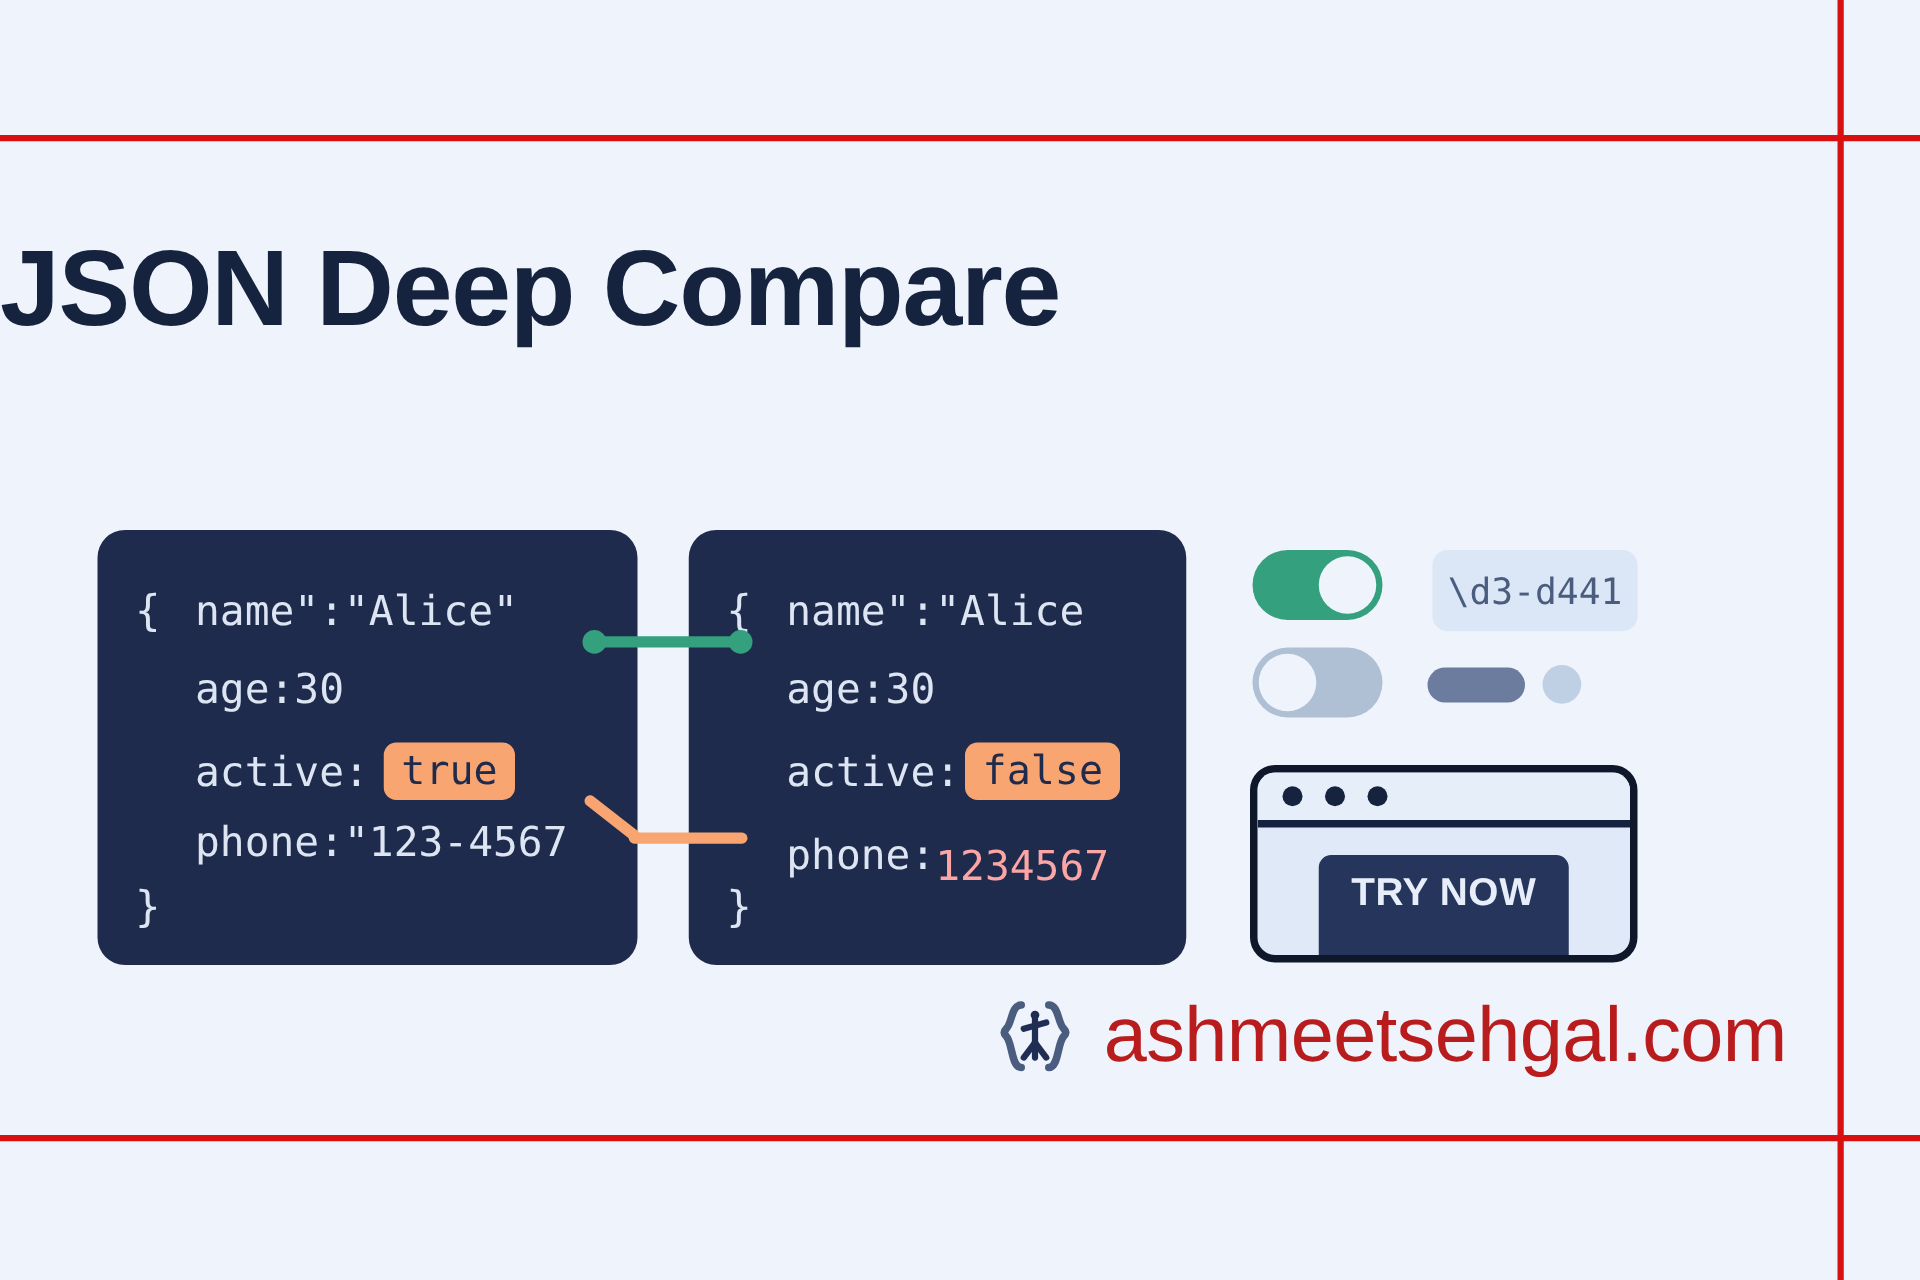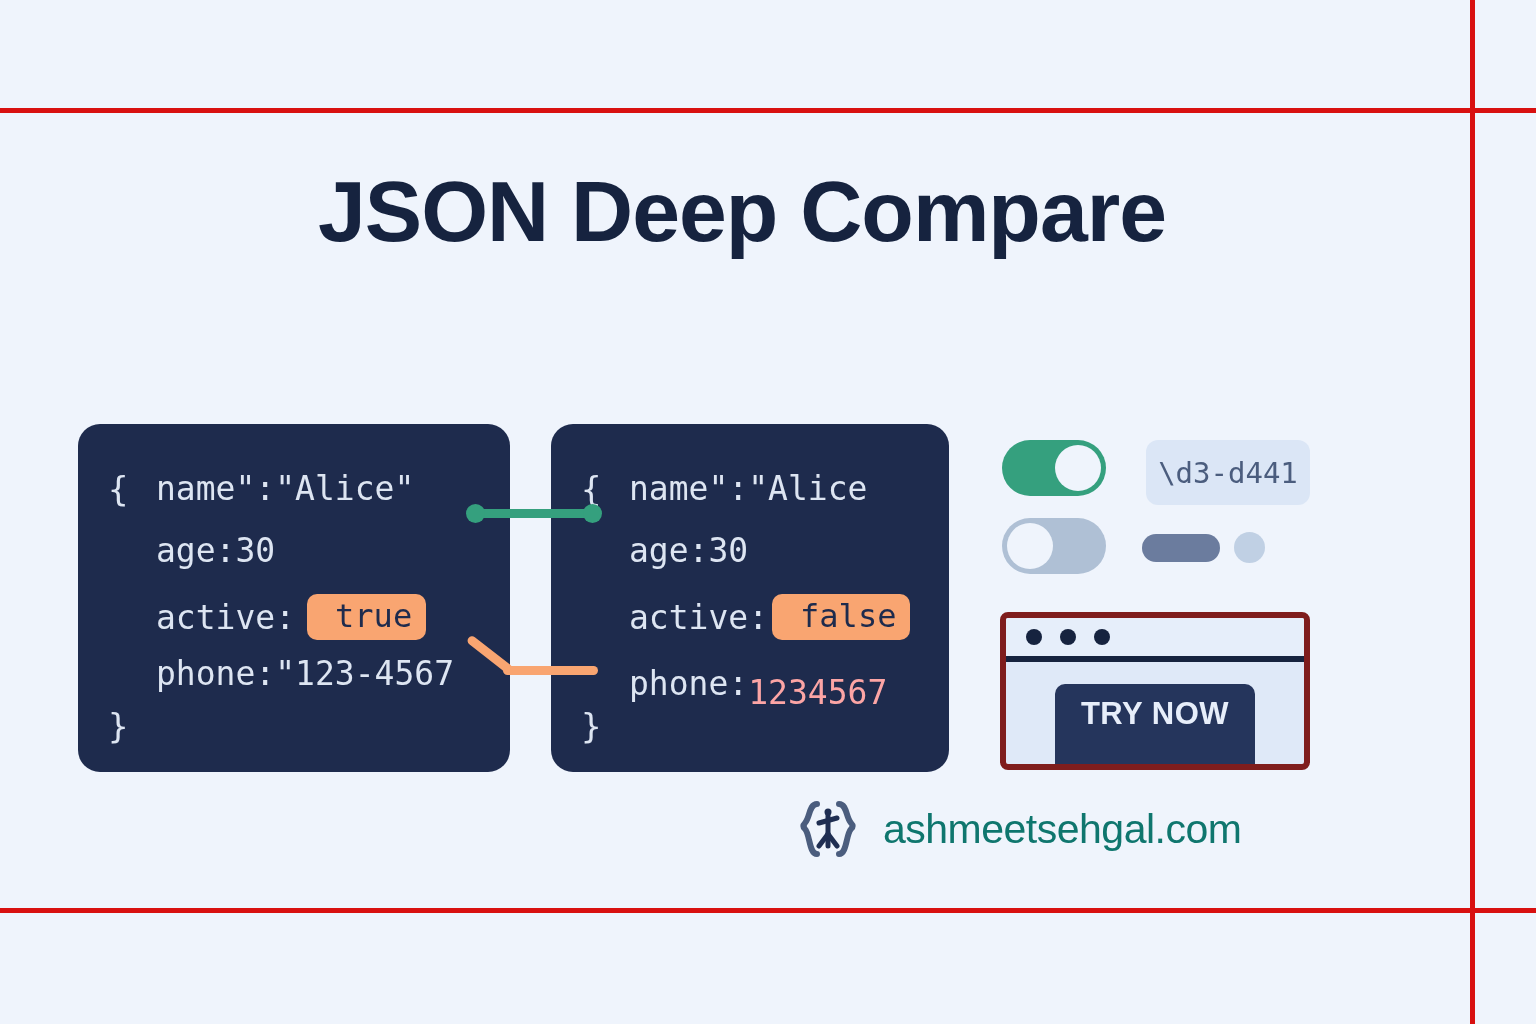--- a/index.html
+++ b/index.html
@@ -22,24 +22,23 @@
     z-index: 50;
   }
   .guide-h-top    { left: 0; top: 108px;  width: 1536px; height: 5px; }
   .guide-h-bottom { left: 0; top: 908px;  width: 1536px; height: 5px; }
   .guide-v-right  { left: 1470px; top: 0; width: 5px; height: 1024px; }
 
   
   .header {
     position: absolute;
     left: 0;
-    top: 168px;
+    top: 188px;
     width: 1410px;
-    text-align: center;
-    margin-left: 37px;
+    text-align: left;
   }
   .title {
     font-size: 86px;
     font-weight: 700;
     color: #16233f;
     letter-spacing: -1px;
     line-height: 1.0;
     margin: 0;
   }
   .subtitle {
@@ -80,21 +79,21 @@
 
   .card-right .ln1 { left: 78px; top: 48px; }
   .card-right .ln2 { left: 78px; top: 110px; }
   .card-right .ln3 { left: 78px; top: 170px; }
   .card-right .ln4 { left: 78px; top: 233px; }
 
   .badge {
     background: #f9a571;
     color: #1e2b4d;
     border-radius: 10px;
-    padding: 6px 14px 8px 28px;
+    padding: 6px 14px 8px 14px;
     margin-left: 12px;
     font-family: "DejaVu Sans Mono", monospace;
     font-size: 32px;
     line-height: 1;
   }
   .badge-tight { margin-left: 4px; }
   .val-orange { color: #fca5a5; margin-top: 19px; }
 
   
   .conn { position: absolute; z-index: 20; }
@@ -185,22 +184,22 @@
     width: 31px; height: 31px;
     border-radius: 50%;
     background: #c0d0e4;
   }
 
   
   .browser {
     position: absolute;
     left: 1000px; top: 612px;
     width: 310px; height: 158px;
-    border: 6px solid #7f1d1d;
-    border-radius: 8px;
+    border: 6px solid #0f172a;
+    border-radius: 20px;
     background: #dfe9f8;
     box-sizing: border-box;
     overflow: hidden;
   }
   .browser-bar {
     height: 44px;
     border-bottom: 6px solid #16233f;
     background: #e6eefa;
     display: flex;
     align-items: center;
@@ -240,23 +239,23 @@
     display: flex;
     align-items: center;
     gap: 22px;
   }
   .brand-logo {
     width: 66px;
     height: 66px;
     flex: 0 0 auto;
   }
   .brand-text {
-    font-size: 41px;
+    font-size: 62px;
     font-weight: 400;
-    color: #0f766e;
+    color: #b91c1c;
     letter-spacing: -0.5px;
     line-height: 1;
   }
 </style>
 </head>
 <body>
 
 <div class="guide guide-h-top"></div>
 <div class="guide guide-h-bottom"></div>
 <div class="guide guide-v-right"></div>

